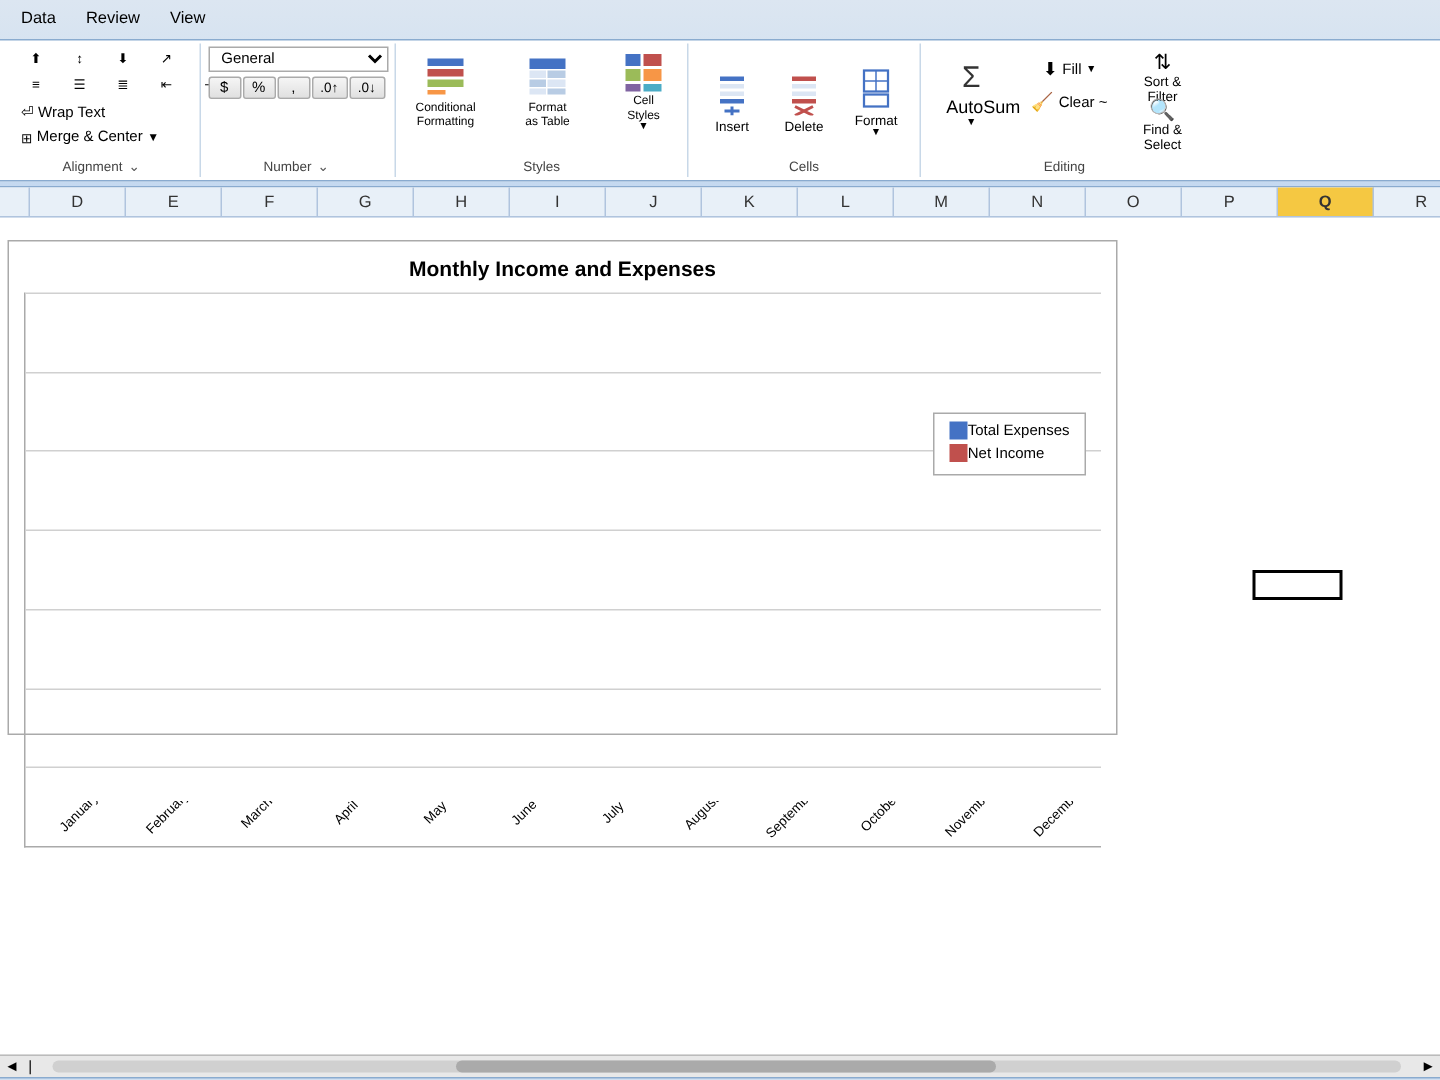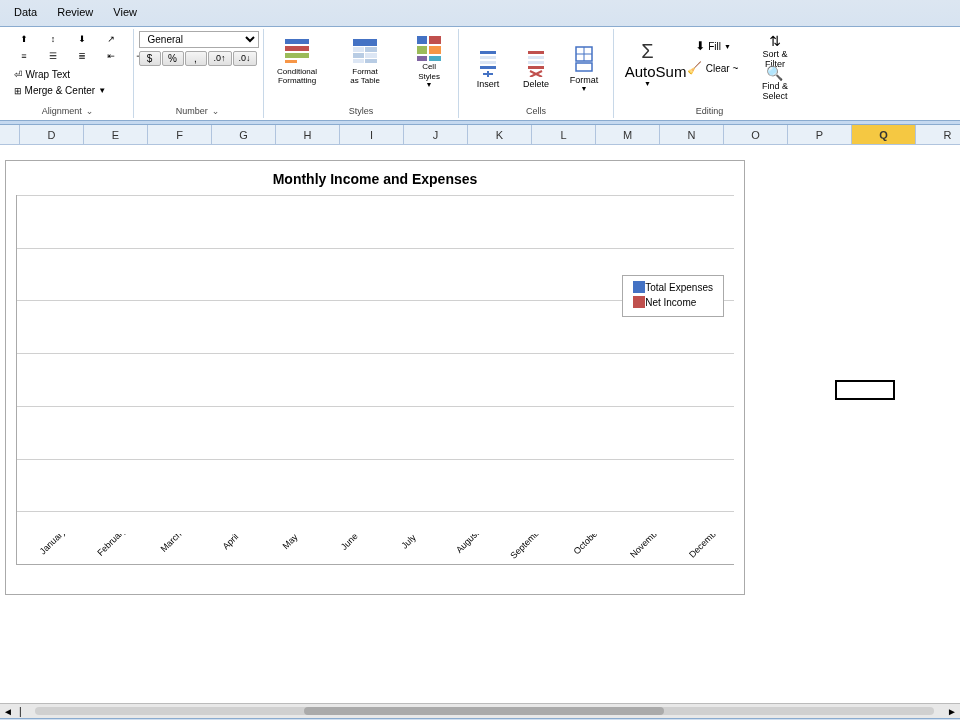--- a/index.html
+++ b/index.html
@@ -171,21 +171,21 @@
       font-weight: bold;
     }
     .col-header-narrow { min-width: 30px; }
 
     
     .chart-container {
       position: absolute;
       top: 15px;
       left: 5px;
       width: 740px;
-      height: 435px;
+      height: 330px;
       background: #fff;
       border: 1px solid #aaa;
       padding: 10px;
     }
     .chart-title {
       text-align: center;
       font-size: 14px;
       font-weight: bold;
       margin-bottom: 8px;
     }
@@ -518,21 +518,21 @@
       <div class="ribbon-group-label">
         <span>Cells</span>
       </div>
     </div>
 
     <div class="ribbon-group" style="min-width:150px; border-right:none;">
       <div class="ribbon-group-content editing-section" style="flex-direction:row; gap:3px; align-items:flex-start; padding-top:3px;">
         <div style="display:flex; flex-direction:column; gap:2px; align-items:center; width:55px;">
           <div class="ribbon-btn" style="display:flex;flex-direction:column;align-items:center;height:58px;justify-content:center;width:50px;">
             <div style="font-size:20px; color:#333;">Σ</div>
-            <span style="font-size:15px;margin-left:16px;">AutoSum</span>
+            <span style="font-size:12px;margin-left:16px;">AutoSum</span>
             <span style="font-size:7px;">▼</span>
           </div>
         </div>
         <div style="display:flex; flex-direction:column; gap:2px; align-items:flex-start; margin-top:2px;">
           <div class="ribbon-btn" style="display:flex;flex-direction:row;align-items:center;gap:3px;min-width:70px;">
             <span style="font-size:12px;">⬇</span>
             <span style="font-size:10px;">Fill</span>
             <span style="font-size:7px;">▼</span>
           </div>
           <div class="ribbon-btn" style="display:flex;flex-direction:row;align-items:center;gap:3px;min-width:70px;">

